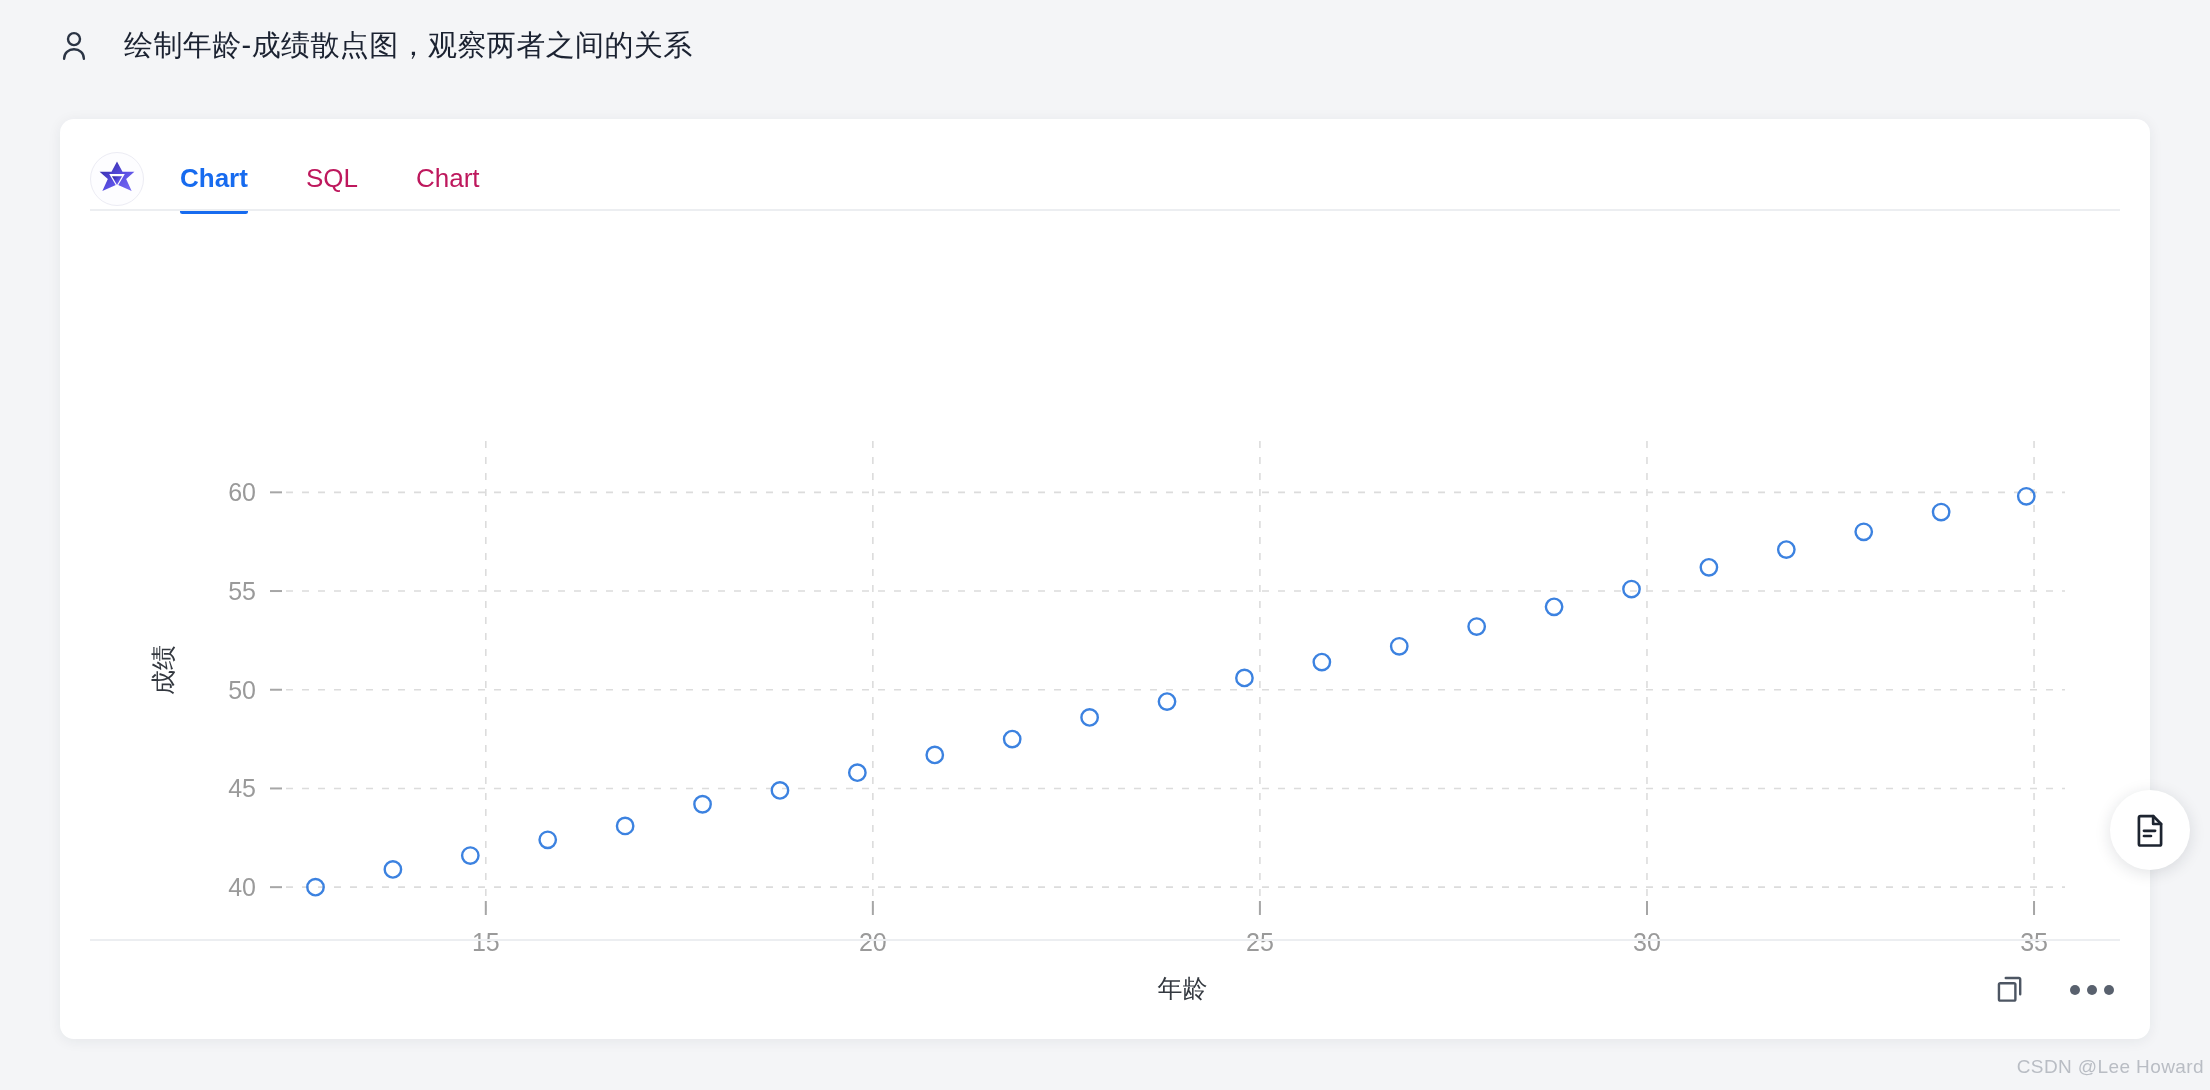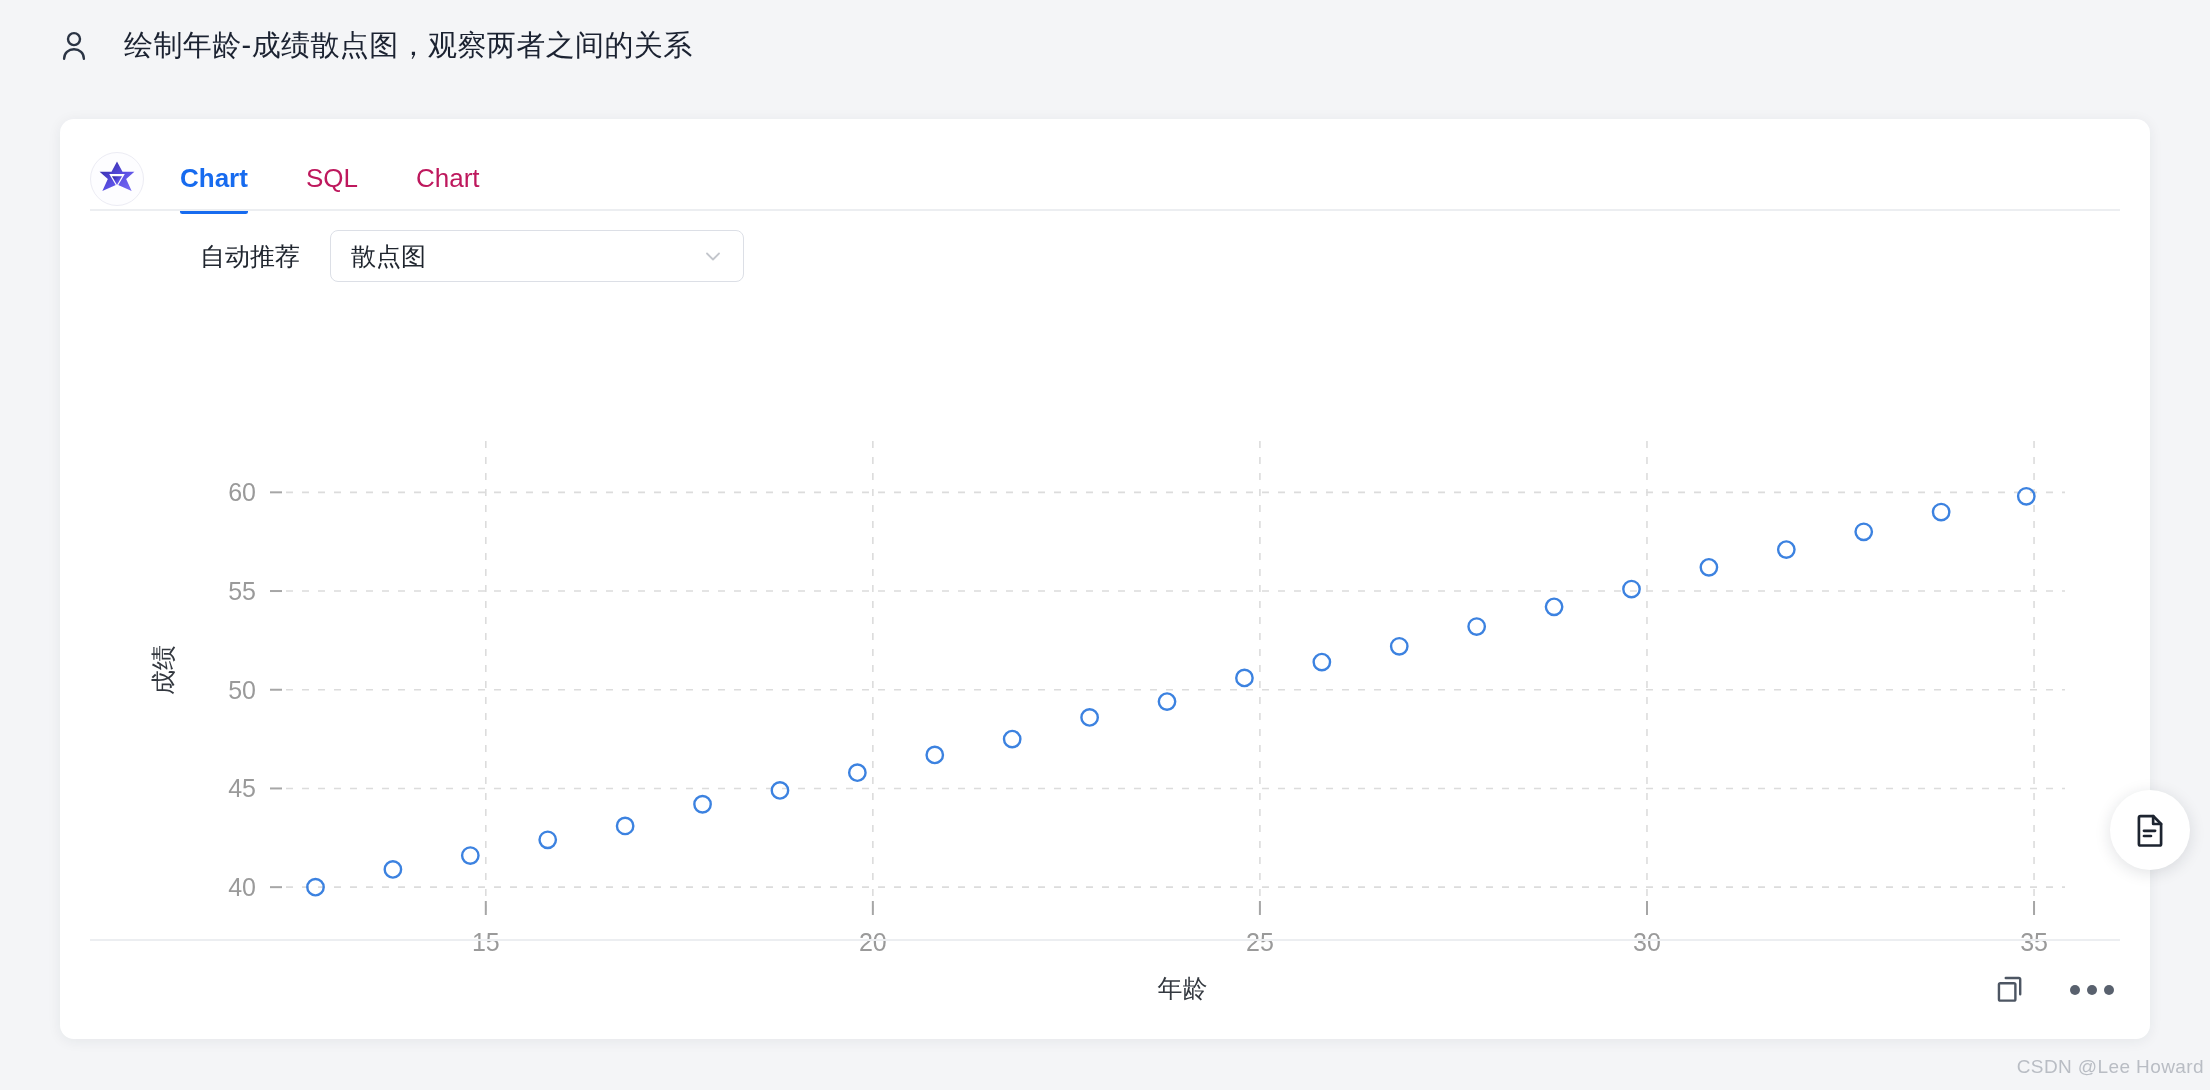--- a/index.html
+++ b/index.html
@@ -240,31 +240,20 @@
     </span>
 
     <div class="tab-list">
       <div class="tab active">Chart</div>
       <div class="tab">SQL</div>
       <div class="tab">Chart</div>
     </div>
     <div class="tabs-underline"></div>
   </div>
 
-  <div class="control-row">
-    <span class="control-label">自动推荐</span>
-    <div class="select-box">
-      <span class="select-value">散点图</span>
-      <span class="chevron-down-icon">
-        <svg width="24" height="24" viewBox="0 0 24 24" fill="none" stroke="#c3c6cc" stroke-width="1.8" stroke-linecap="round" stroke-linejoin="round">
-          <path d="M6 9.5 L12 15.5 L18 9.5"></path>
-        </svg>
-      </span>
-    </div>
-  </div>
 
   <div class="chart-area">
     <svg class="chart-svg" id="chart-svg" width="2030" height="600" viewBox="0 0 2030 600">
         <line x1="196" y1="468.1551724137931" x2="1975" y2="468.1551724137931" stroke="#dcdcdc" stroke-width="1.6" stroke-dasharray="7 9"></line>
         <line x1="180" y1="468.1551724137931" x2="192" y2="468.1551724137931" stroke="#a6a6a6" stroke-width="2"></line>
         <text x="166" y="477.1551724137931" text-anchor="end" font-size="25" fill="#9a9a9a" font-family="&quot;Liberation Sans&quot;, sans-serif">40</text>
         <line x1="196" y1="369.44827586206895" x2="1975" y2="369.44827586206895" stroke="#dcdcdc" stroke-width="1.6" stroke-dasharray="7 9"></line>
         <line x1="180" y1="369.44827586206895" x2="192" y2="369.44827586206895" stroke="#a6a6a6" stroke-width="2"></line>
         <text x="166" y="378.44827586206895" text-anchor="end" font-size="25" fill="#9a9a9a" font-family="&quot;Liberation Sans&quot;, sans-serif">45</text>
         <line x1="196" y1="270.7413793103448" x2="1975" y2="270.7413793103448" stroke="#dcdcdc" stroke-width="1.6" stroke-dasharray="7 9"></line>

